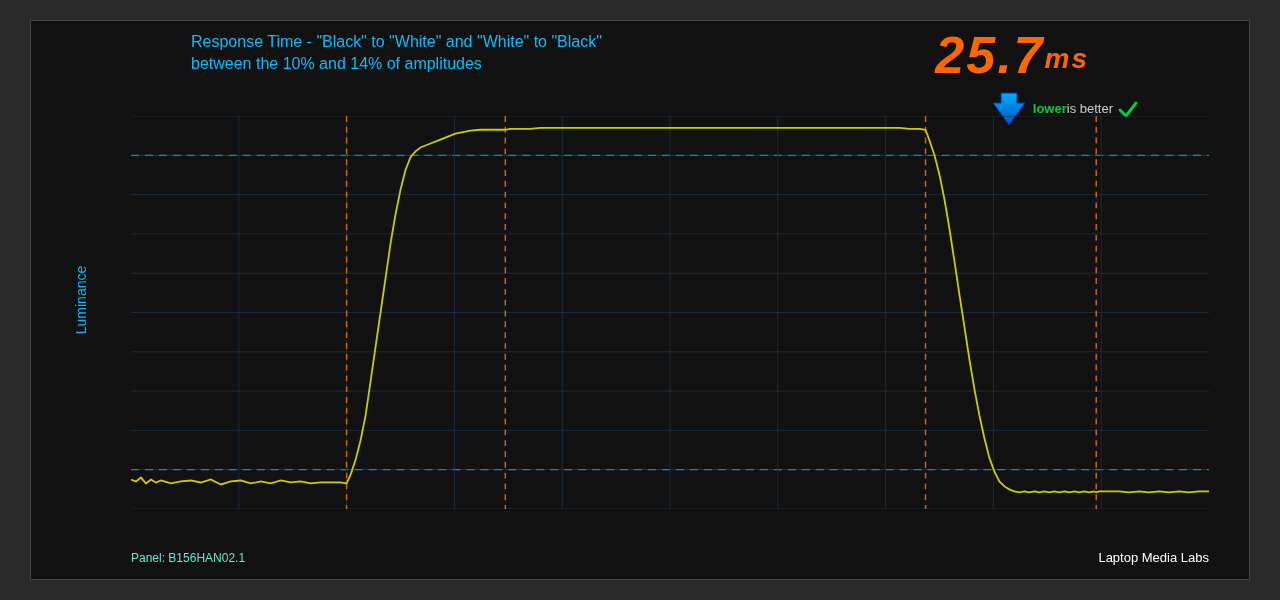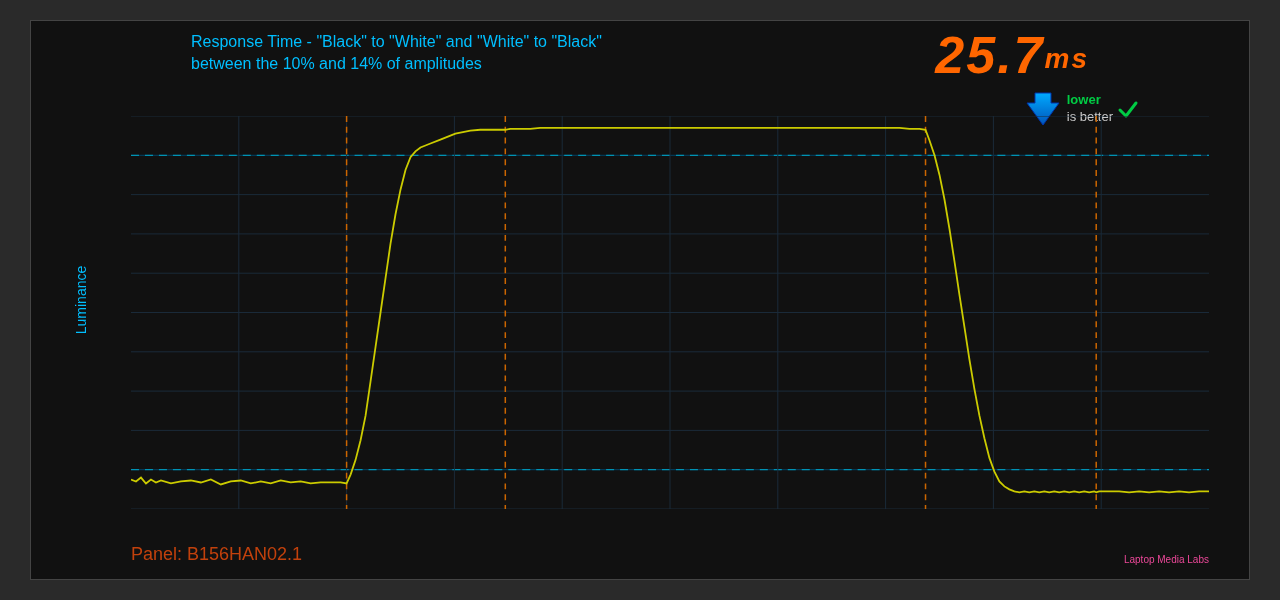--- a/index.html
+++ b/index.html
@@ -56,49 +56,49 @@
       display: flex;
       align-items: center;
       gap: 4px;
     }
     .arrow-down-icon {
       width: 40px;
       height: 40px;
     }
     .lower-better-text {
       display: flex;
-      flex-direction: column;
+      flex-direction: row;
       color: #ccc;
       font-size: 13px;
       line-height: 1.3;
     }
     .lower-better-text .lower { color: #00cc44; font-weight: bold; }
     .lower-better-text .is-better { color: #ccc; }
     .y-axis-label {
       position: absolute;
       left: 16px;
       top: 50%;
       transform: translateY(-50%) rotate(-90deg);
       color: #00bfff;
       font-size: 14px;
       white-space: nowrap;
     }
     .bottom-left-label {
       position: absolute;
       bottom: 14px;
       left: 100px;
-      color: #c2410c;
-      font-size: 18px;
+      color: #5eead4;
+      font-size: 12px;
     }
     .bottom-right-label {
       position: absolute;
       bottom: 14px;
       right: 40px;
-      color: #ec4899;
-      font-size: 10px;
+      color: #ffffff;
+      font-size: 13px;
     }
   </style>
 </head>
 <body>
 
 <div class="outer">
   <div class="chart-container">
 
     <div class="chart-title">
       <div>Response Time - "Black" to "White" and "White" to "Black"</div>

